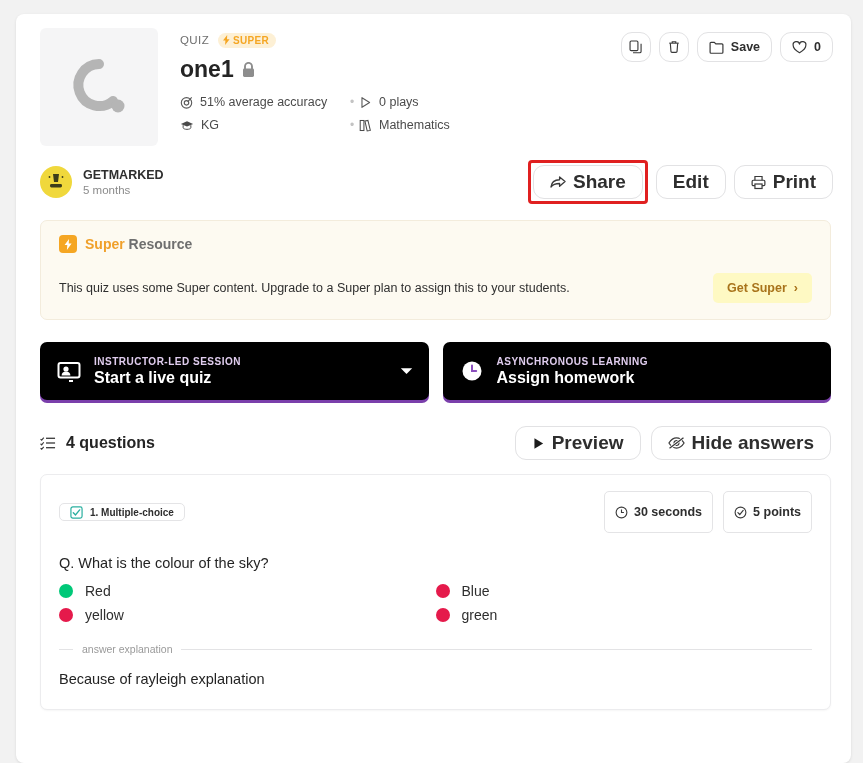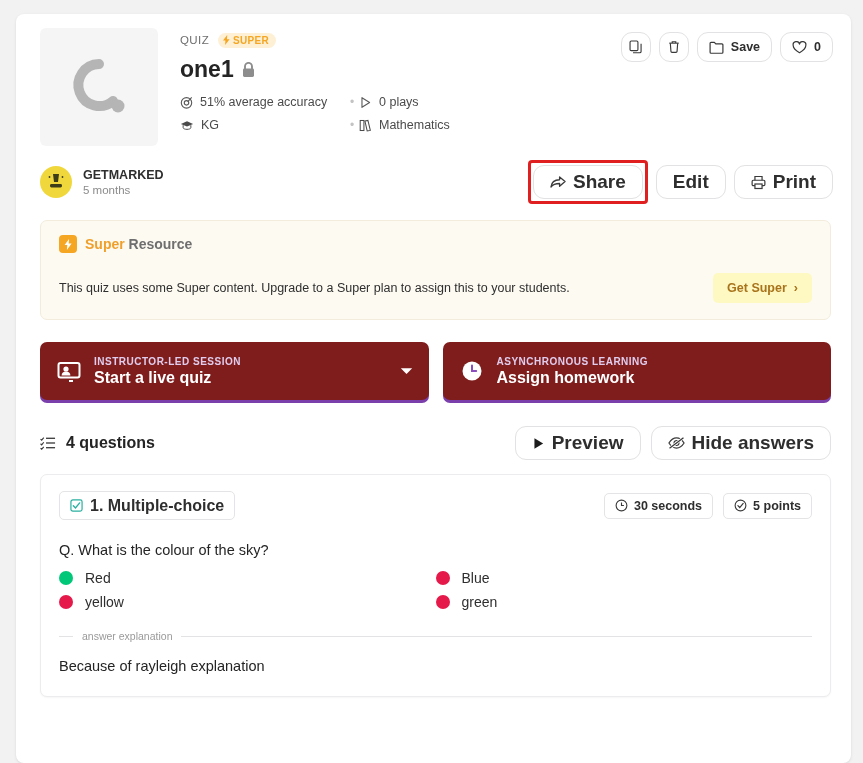--- a/index.html
+++ b/index.html
@@ -139,21 +139,21 @@
   }
 
   
   .modes {
     display: flex; gap: 14px;
     padding: 22px 20px 0 24px;
   }
   .mode {
     flex: 1 1 0;
     height: 58px;
-    background: #7f1d1d;
+    background: #000000;
     border-radius: 7px;
     box-shadow: 0 3px 0 #7a3fab;
     display: flex; align-items: center;
     padding: 0 16px;
     cursor: pointer;
     position: relative;
   }
   .mode-ic { flex: 0 0 26px; display: flex; align-items: center; justify-content: center; }
   .mode-txt { padding-left: 12px; }
   .mode-kicker {
@@ -182,30 +182,30 @@
     border: 1px solid #ececee;
     border-radius: 7px;
     background: #fff;
     padding: 16px 18px 22px 18px;
     box-shadow: 0 1px 2px rgba(0,0,0,0.04);
   }
   .qcard-top { display: flex; align-items: center; }
   .qtype-pill {
     display: inline-flex; align-items: center; gap: 7px;
     border: 1px solid #e4e4e6; border-radius: 5px;
-    height: 29px; padding: 0 10px;
-    font-size: 16px; font-weight: bold; color: #2e2e2e;
+    height: 18px; padding: 0 10px;
+    font-size: 10px; font-weight: bold; color: #2e2e2e;
     background: #fff;
   }
   .qcard-top-spacer { flex: 1 1 auto; }
   .qmeta { display: flex; gap: 10px; }
   .qmeta-pill {
     display: inline-flex; align-items: center; gap: 6px;
     border: 1px solid #e4e4e6; border-radius: 5px;
-    height: 26px; padding: 0 10px;
+    height: 42px; padding: 0 10px;
     font-size: 12.5px; font-weight: bold; color: #2e2e2e;
     background: #fff;
   }
   .qtext {
     font-size: 14.5px; color: #242424;
     margin-top: 22px;
   }
   .divider-label {
     display: flex; align-items: center; gap: 9px;
     margin-top: 20px;

